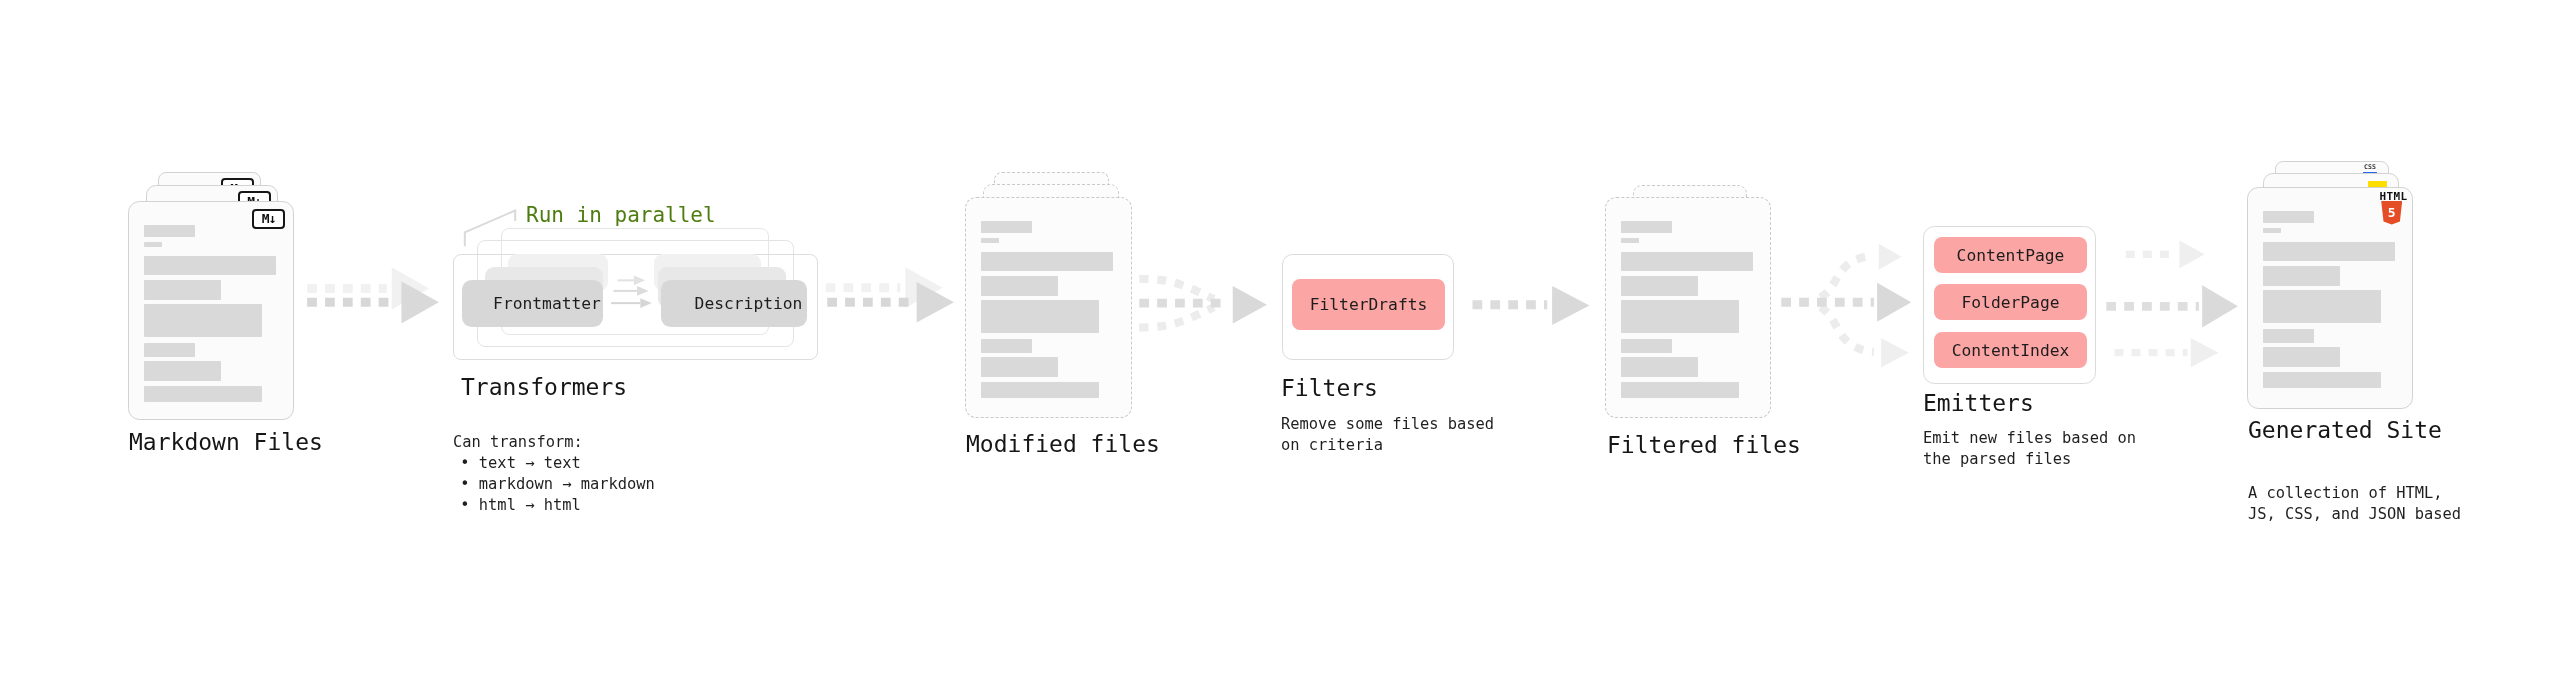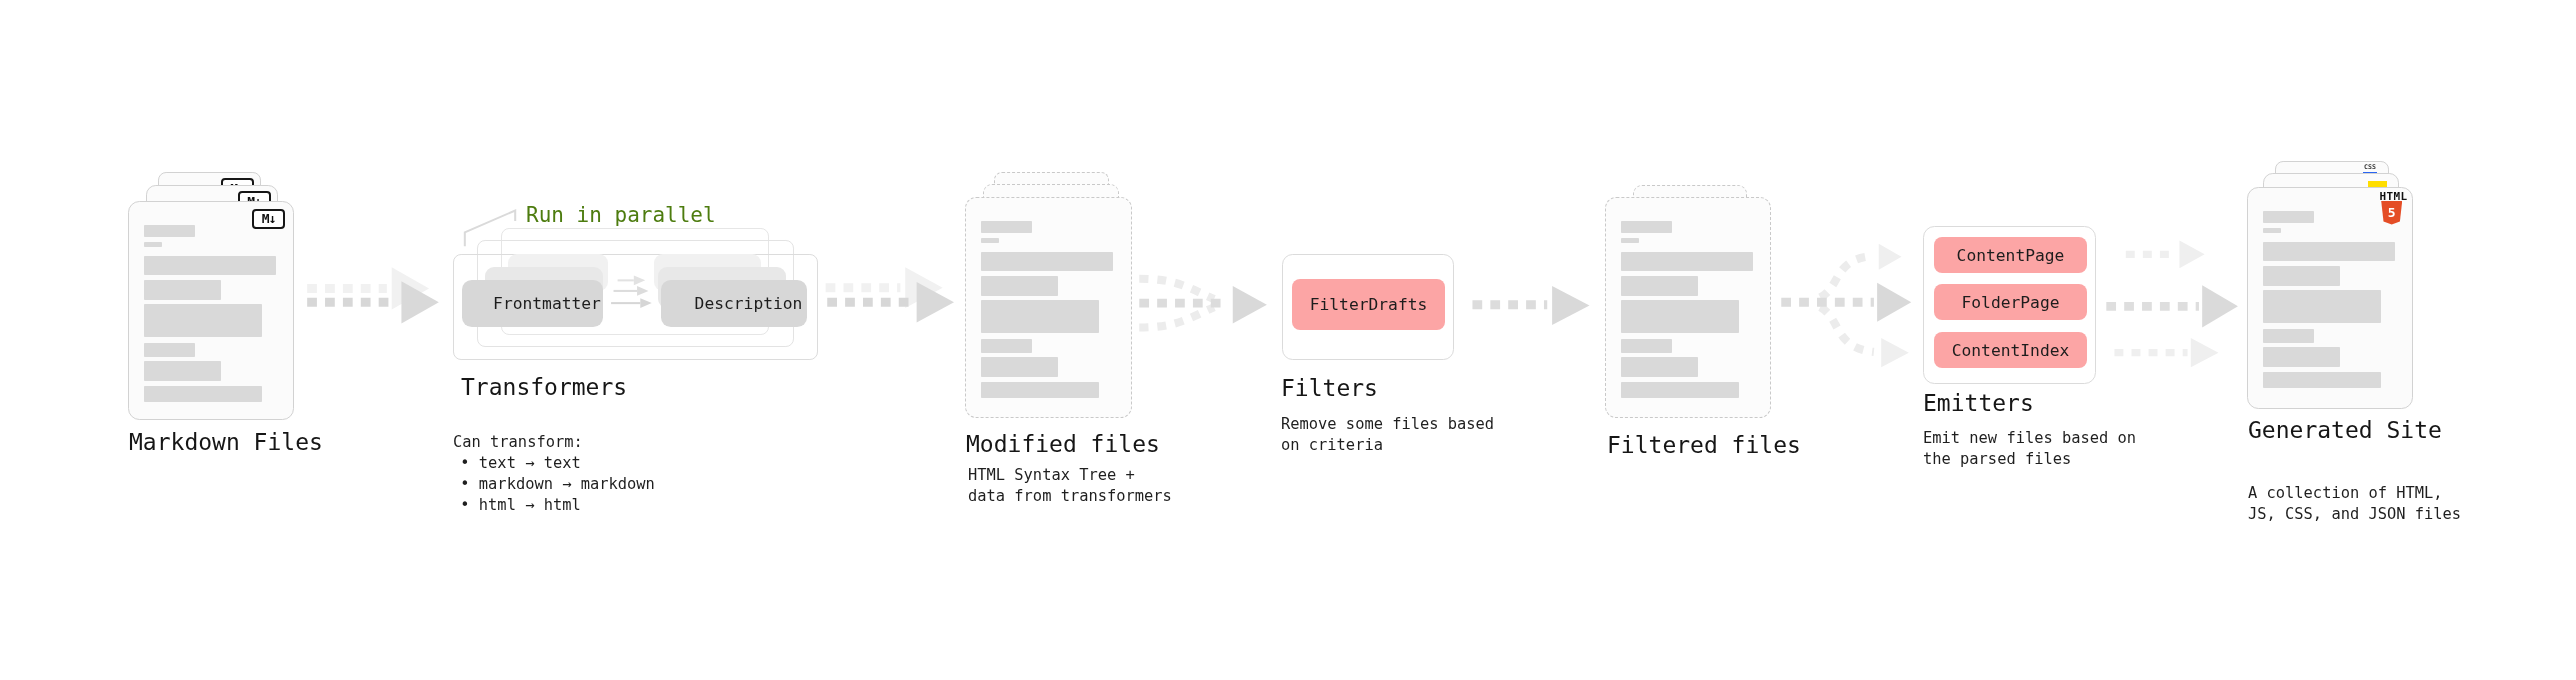--- a/index.html
+++ b/index.html
@@ -111,24 +111,20 @@
         <i></i>
         <i></i>
         <i></i>
         <i></i>
         <i></i>
         <i></i>
         <i></i>
     </div>
   </div>
   <div class="stage-label" style="left:966px;top:432px;">Modified files</div>
-  <div class="stage-desc" style="left:968px;top:465px;">
-    <div>HTML Syntax Tree +</div>
-    <div>data from transformers</div>
-  </div>
 
   <div class="panel" style="left:1282px;top:254px;width:172px;height:106px;"></div>
   <div class="panel-btn" style="left:1292px;top:279px;width:153px;height:51px;">FilterDrafts</div>
   <div class="stage-label" style="left:1281px;top:376px;">Filters</div>
   <div class="stage-desc" style="left:1281px;top:414px;">
     <div>Remove some files based</div>
     <div>on criteria</div>
   </div>
 
   <div class="card dashed" style="left:1633px;top:185px;width:114px;height:37px;border-radius:9px;z-index:1;"></div>
@@ -176,21 +172,21 @@
         <i></i>
         <i></i>
         <i></i>
         <i></i>
         <i></i>
     </div>
   </div>
   <div class="stage-label" style="left:2248px;top:418px;">Generated Site</div>
   <div class="stage-desc" style="left:2248px;top:453px;margin-top:30px;">
     <div>A collection of HTML,</div>
-    <div>JS, CSS, and JSON files</div>
+    <div>JS, CSS, and JSON based</div>
   </div>
 
   <svg id="overlay" width="2576" height="681" viewBox="0 0 3170 838">
 
     <g>
       <path d="M572,303 L572,286 L634,259 L634,272" fill="none" stroke="#dadada" stroke-width="2.5"></path>
     </g>
 
     <g>
       <path d="M760,345 H780" stroke="#e2e2e2" stroke-width="2.5" fill="none"></path>

